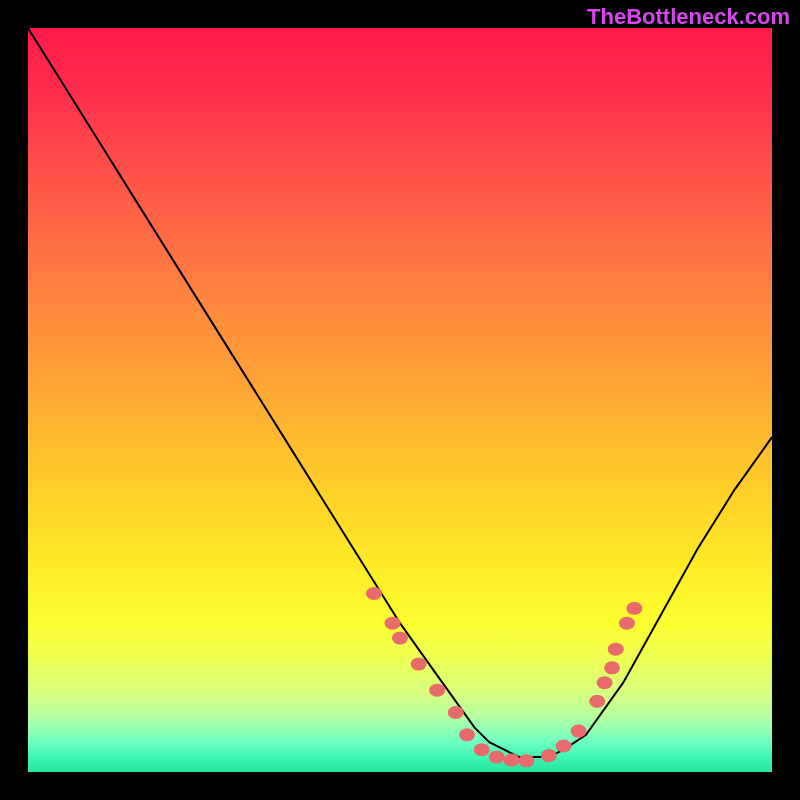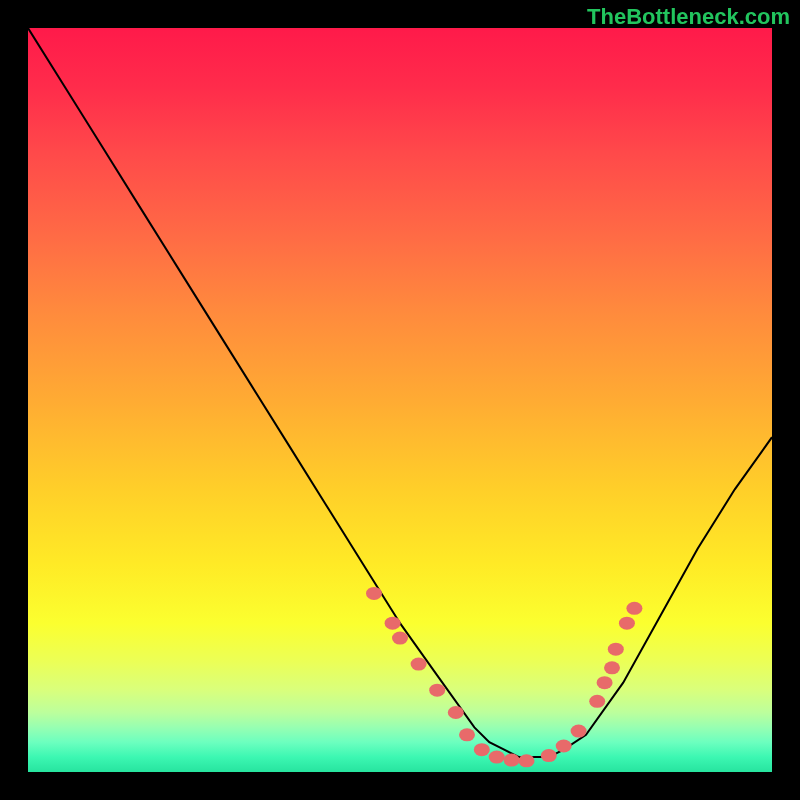--- a/index.html
+++ b/index.html
@@ -8,21 +8,21 @@
     height: 800px;
     background: #000;
     overflow: hidden;
     position: relative;
     font-family: Arial, sans-serif;
   }
   .watermark {
     position: absolute;
     top: 4px;
     right: 10px;
-    color: #22c55e;
+    color: #d946ef;
     font-size: 22px;
     font-weight: bold;
     z-index: 10;
   }
   .plot-area {
     position: absolute;
     left: 28px;
     top: 28px;
     width: 744px;
     height: 744px;

